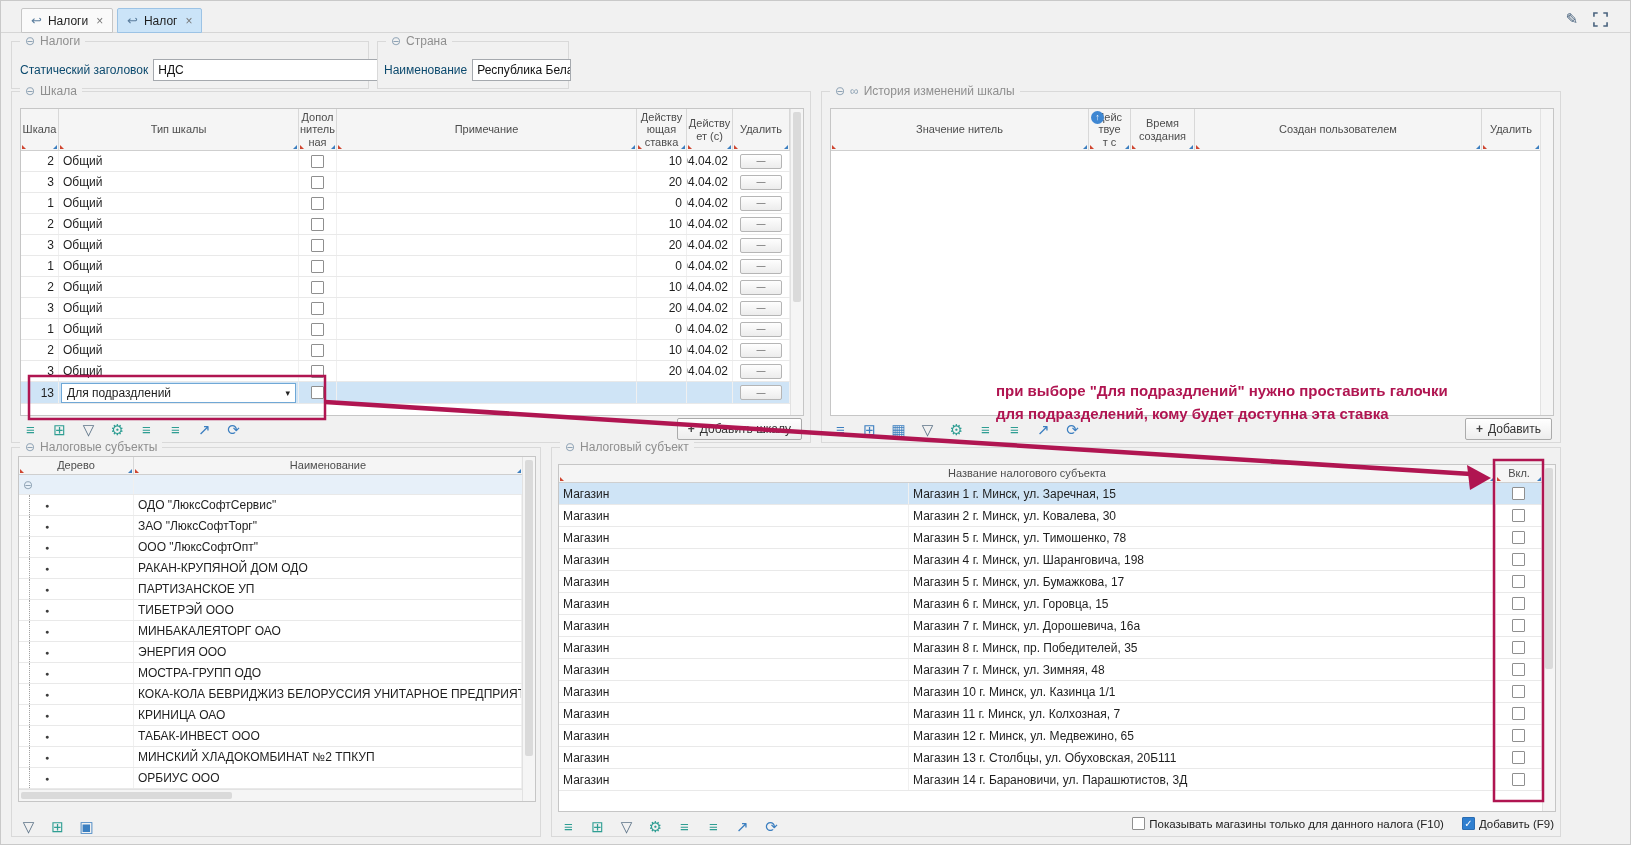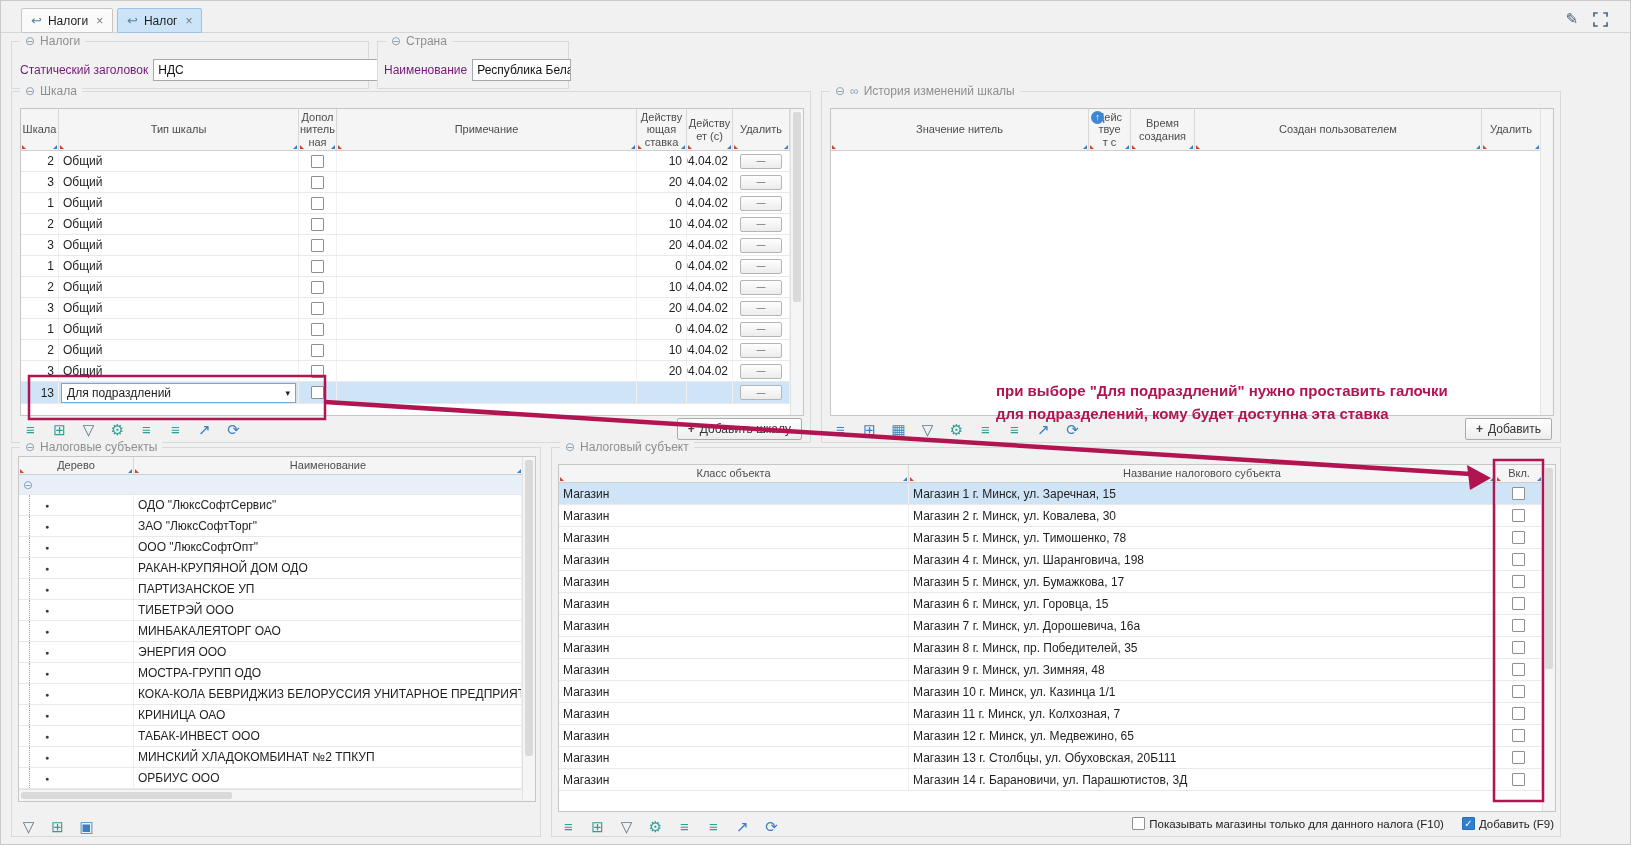--- a/index.html
+++ b/index.html
@@ -18,21 +18,21 @@
   .tab-close{color:#777;font-size:12px;margin-left:2px;}
   .top-icons{position:absolute;right:22px;top:9px;display:flex;gap:15px;align-items:center;}
   .edit-glyph{color:#49637e;font-size:15px;}
 
   
   .groupbox{position:absolute;border:1px solid #d9d9d9;background:#f1f1f1;}
   .gb-legend{position:absolute;top:-8px;left:8px;background:#f1f1f1;padding:0 5px;color:#8f8f8f;
              font-size:12px;display:flex;gap:5px;align-items:center;white-space:nowrap;}
   .gb-ico{color:#8fa3b5;font-size:12px;}
   .gb-row{position:absolute;left:8px;top:17px;display:flex;align-items:center;gap:5px;white-space:nowrap;}
-  .field-label{color:#701a75;}
+  .field-label{color:#0c4a6e;}
   .tinput{height:22px;border:1px solid #a5a9ae;background:#fff;padding:0 4px;font-size:12px;
           font-family:inherit;color:#111;overflow:hidden;white-space:nowrap;display:flex;align-items:center;}
 
   
   .tbl{position:absolute;background:#fff;border:1px solid #c6c6c6;overflow:hidden;padding-right:13px;}
   .thead{display:flex;background:#f5f5f5;border-bottom:1px solid #cfcfcf;}
   .th{position:relative;display:flex;align-items:center;justify-content:center;text-align:center;
       font-size:11px;color:#4d4d4d;border-right:1px solid #d8d8d8;white-space:pre-line;line-height:1.15;padding:1px 2px;}
   .th::before{content:"";position:absolute;left:1px;bottom:1px;width:0;height:0;
       border-bottom:4px solid #cf4631;border-right:4px solid transparent;}
@@ -507,21 +507,20 @@
     </div>
   </div>
 
   <div class="groupbox" style="left:550px;top:446px;width:1010px;height:390px;">
     <div class="gb-legend">
       <span class="gb-ico">⊖</span>
       <span>Налоговый субъект</span>
     </div>
     <div class="tbl" style="left:6px;top:16px;width:998px;height:348px;">
       <div class="thead" style="height:18px;">
-        <div class="th" style="width:350px;">Класс объекта</div>
         <div class="th flex1">Название налогового субъекта</div>
         <div class="th" style="width:46px;border-right:none;">Вкл.</div>
       </div>
       <div>
           <div class="trow srow sel">
             <div class="cell " style="width: 350px;">Магазин</div>
             <div class="cell flex1">Магазин 1 г. Минск, ул. Заречная, 15</div>
             <div class="cell center" style="width: 46px;">
               <span class="chk"></span>
             </div>
@@ -570,21 +569,21 @@
           </div>
           <div class="trow srow">
             <div class="cell " style="width: 350px;">Магазин</div>
             <div class="cell flex1">Магазин 8 г. Минск, пр. Победителей, 35</div>
             <div class="cell center" style="width: 46px;">
               <span class="chk"></span>
             </div>
           </div>
           <div class="trow srow">
             <div class="cell " style="width: 350px;">Магазин</div>
-            <div class="cell flex1">Магазин 9 г. Минск, ул. Зимняя, 48</div>
+            <div class="cell flex1">Магазин 7 г. Минск, ул. Зимняя, 48</div>
             <div class="cell center" style="width: 46px;">
               <span class="chk"></span>
             </div>
           </div>
           <div class="trow srow">
             <div class="cell " style="width: 350px;">Магазин</div>
             <div class="cell flex1">Магазин 10 г. Минск, ул. Казинца 1/1</div>
             <div class="cell center" style="width: 46px;">
               <span class="chk"></span>
             </div>

